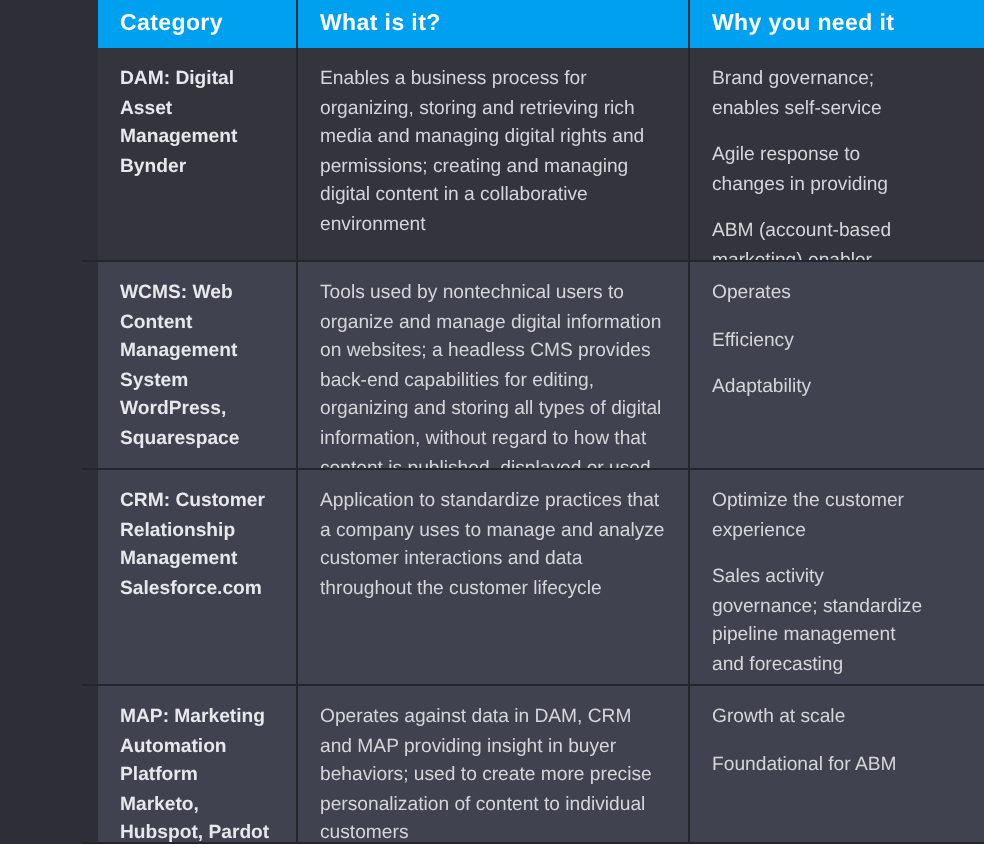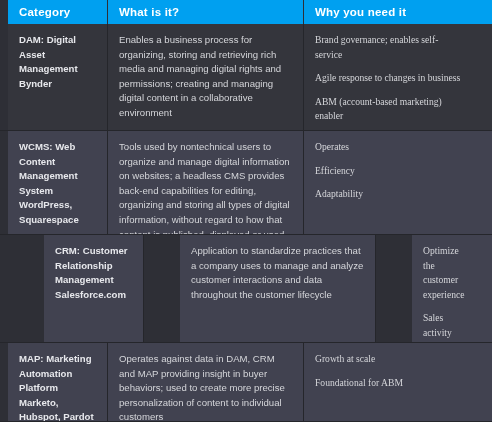--- a/index.html
+++ b/index.html
@@ -13,20 +13,21 @@
     font-family: "Liberation Sans", sans-serif;
     overflow: hidden;
   }
 
   .comparison-table {
     width: 492px;
     height: 355px;
     position: relative;
     background: #2e2f36;
     box-sizing: border-box;
+    padding-left: 41px;
   }
 
   
   .thead {
     display: flex;
     height: 24px;
     background: #2e2f36;
   }
   .thead .gutter {
     width: 8px;
@@ -86,26 +87,25 @@
     width: 196px;
     flex: 0 0 196px;
     border-right: 1px solid #25262b;
   }
   .cell.c3 {
     flex: 1 1 auto;
   }
 
   .row-1 { height: 107px; }
   .row-2 { height: 104px; }
-  .row-3 { height: 108px; gap: 36px; }
+  .row-3 { height: 108px; }
   .row-4 { height: 79px; }
 
   .benefit {
     margin: 0 16px 9px 0;
-    font-family: Liberation Serif, serif;
   }
   .benefit:last-child { margin-bottom: 0; }
 </style>
 </head>
 <body>
 
 <div class="comparison-table">
 
   <div class="thead">
     <div class="gutter"></div>
@@ -115,21 +115,21 @@
   </div>
 
   <div class="tbody">
 
     <div class="trow shade-a row-1">
       <div class="gutter"></div>
       <div class="cell c1">DAM: Digital Asset Management Bynder</div>
       <div class="cell c2">Enables a business process for organizing, storing and retrieving rich media and managing digital rights and permissions; creating and managing digital content in a collaborative environment</div>
       <div class="cell c3">
         <p class="benefit">Brand governance; enables self-service</p>
-        <p class="benefit">Agile response to changes in business</p>
+        <p class="benefit">Agile response to changes in providing</p>
         <p class="benefit">ABM (account-based marketing) enabler</p>
 
       </div>
     </div>
 
     <div class="trow shade-b row-2">
       <div class="gutter"></div>
       <div class="cell c1">WCMS: Web Content Management System WordPress, Squarespace</div>
       <div class="cell c2">Tools used by nontechnical users to organize and manage digital information on websites; a headless CMS provides back-end capabilities for editing, organizing and storing all types of digital information, without regard to how that content is published, displayed or used</div>
       <div class="cell c3">

